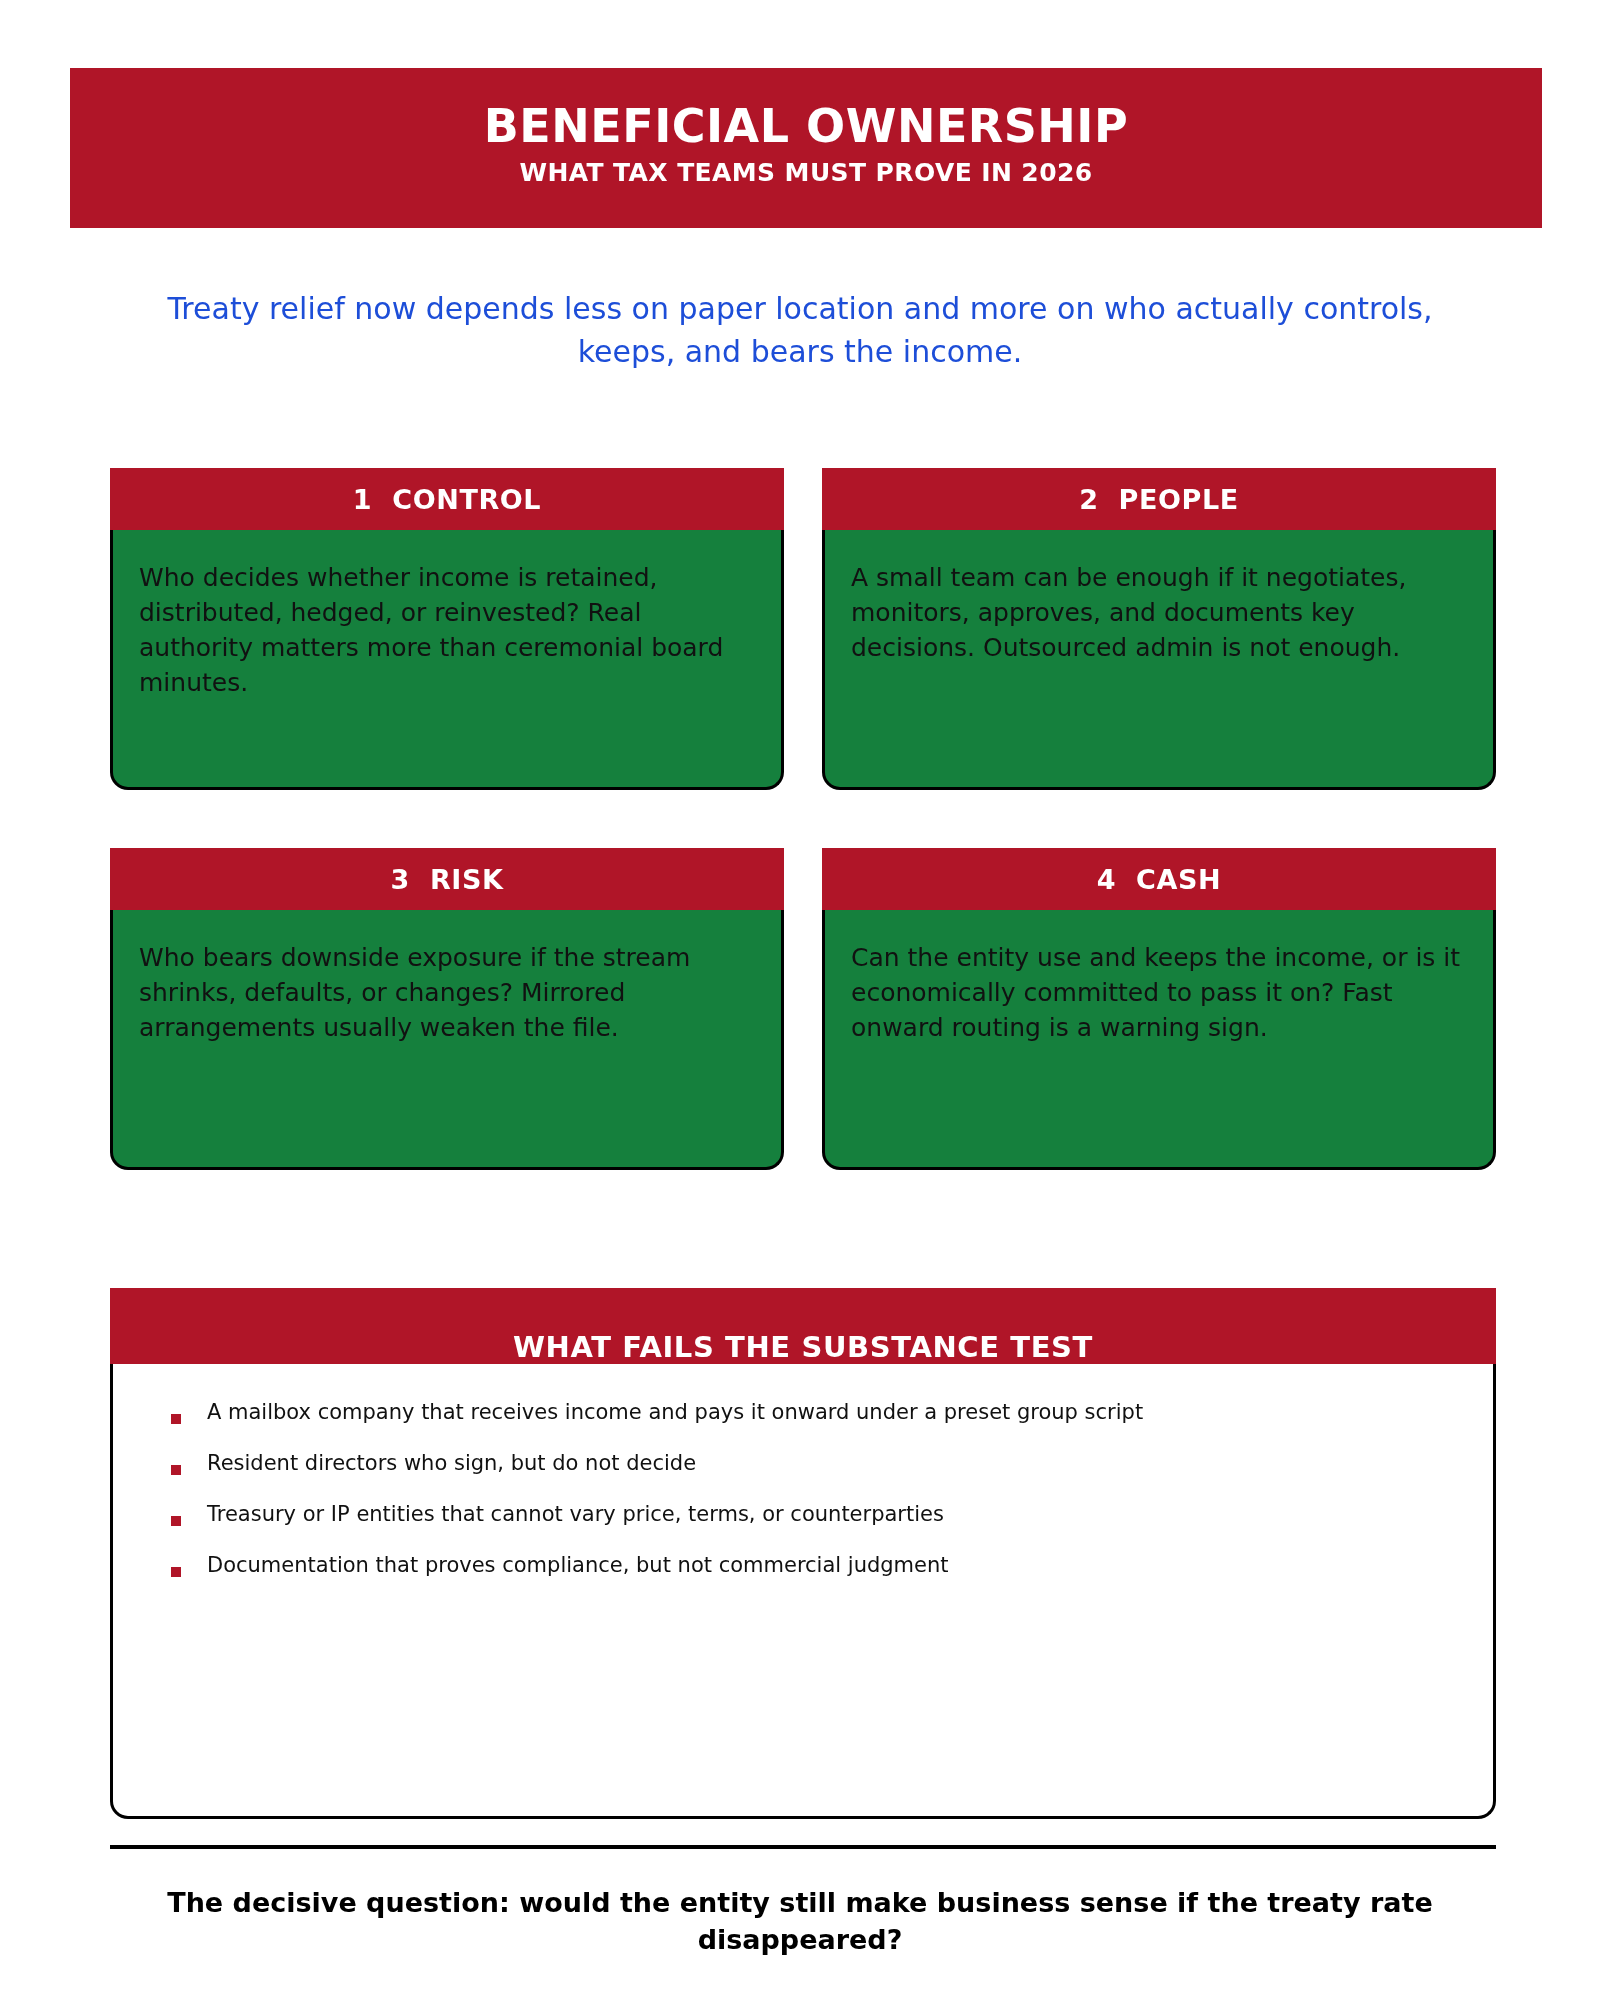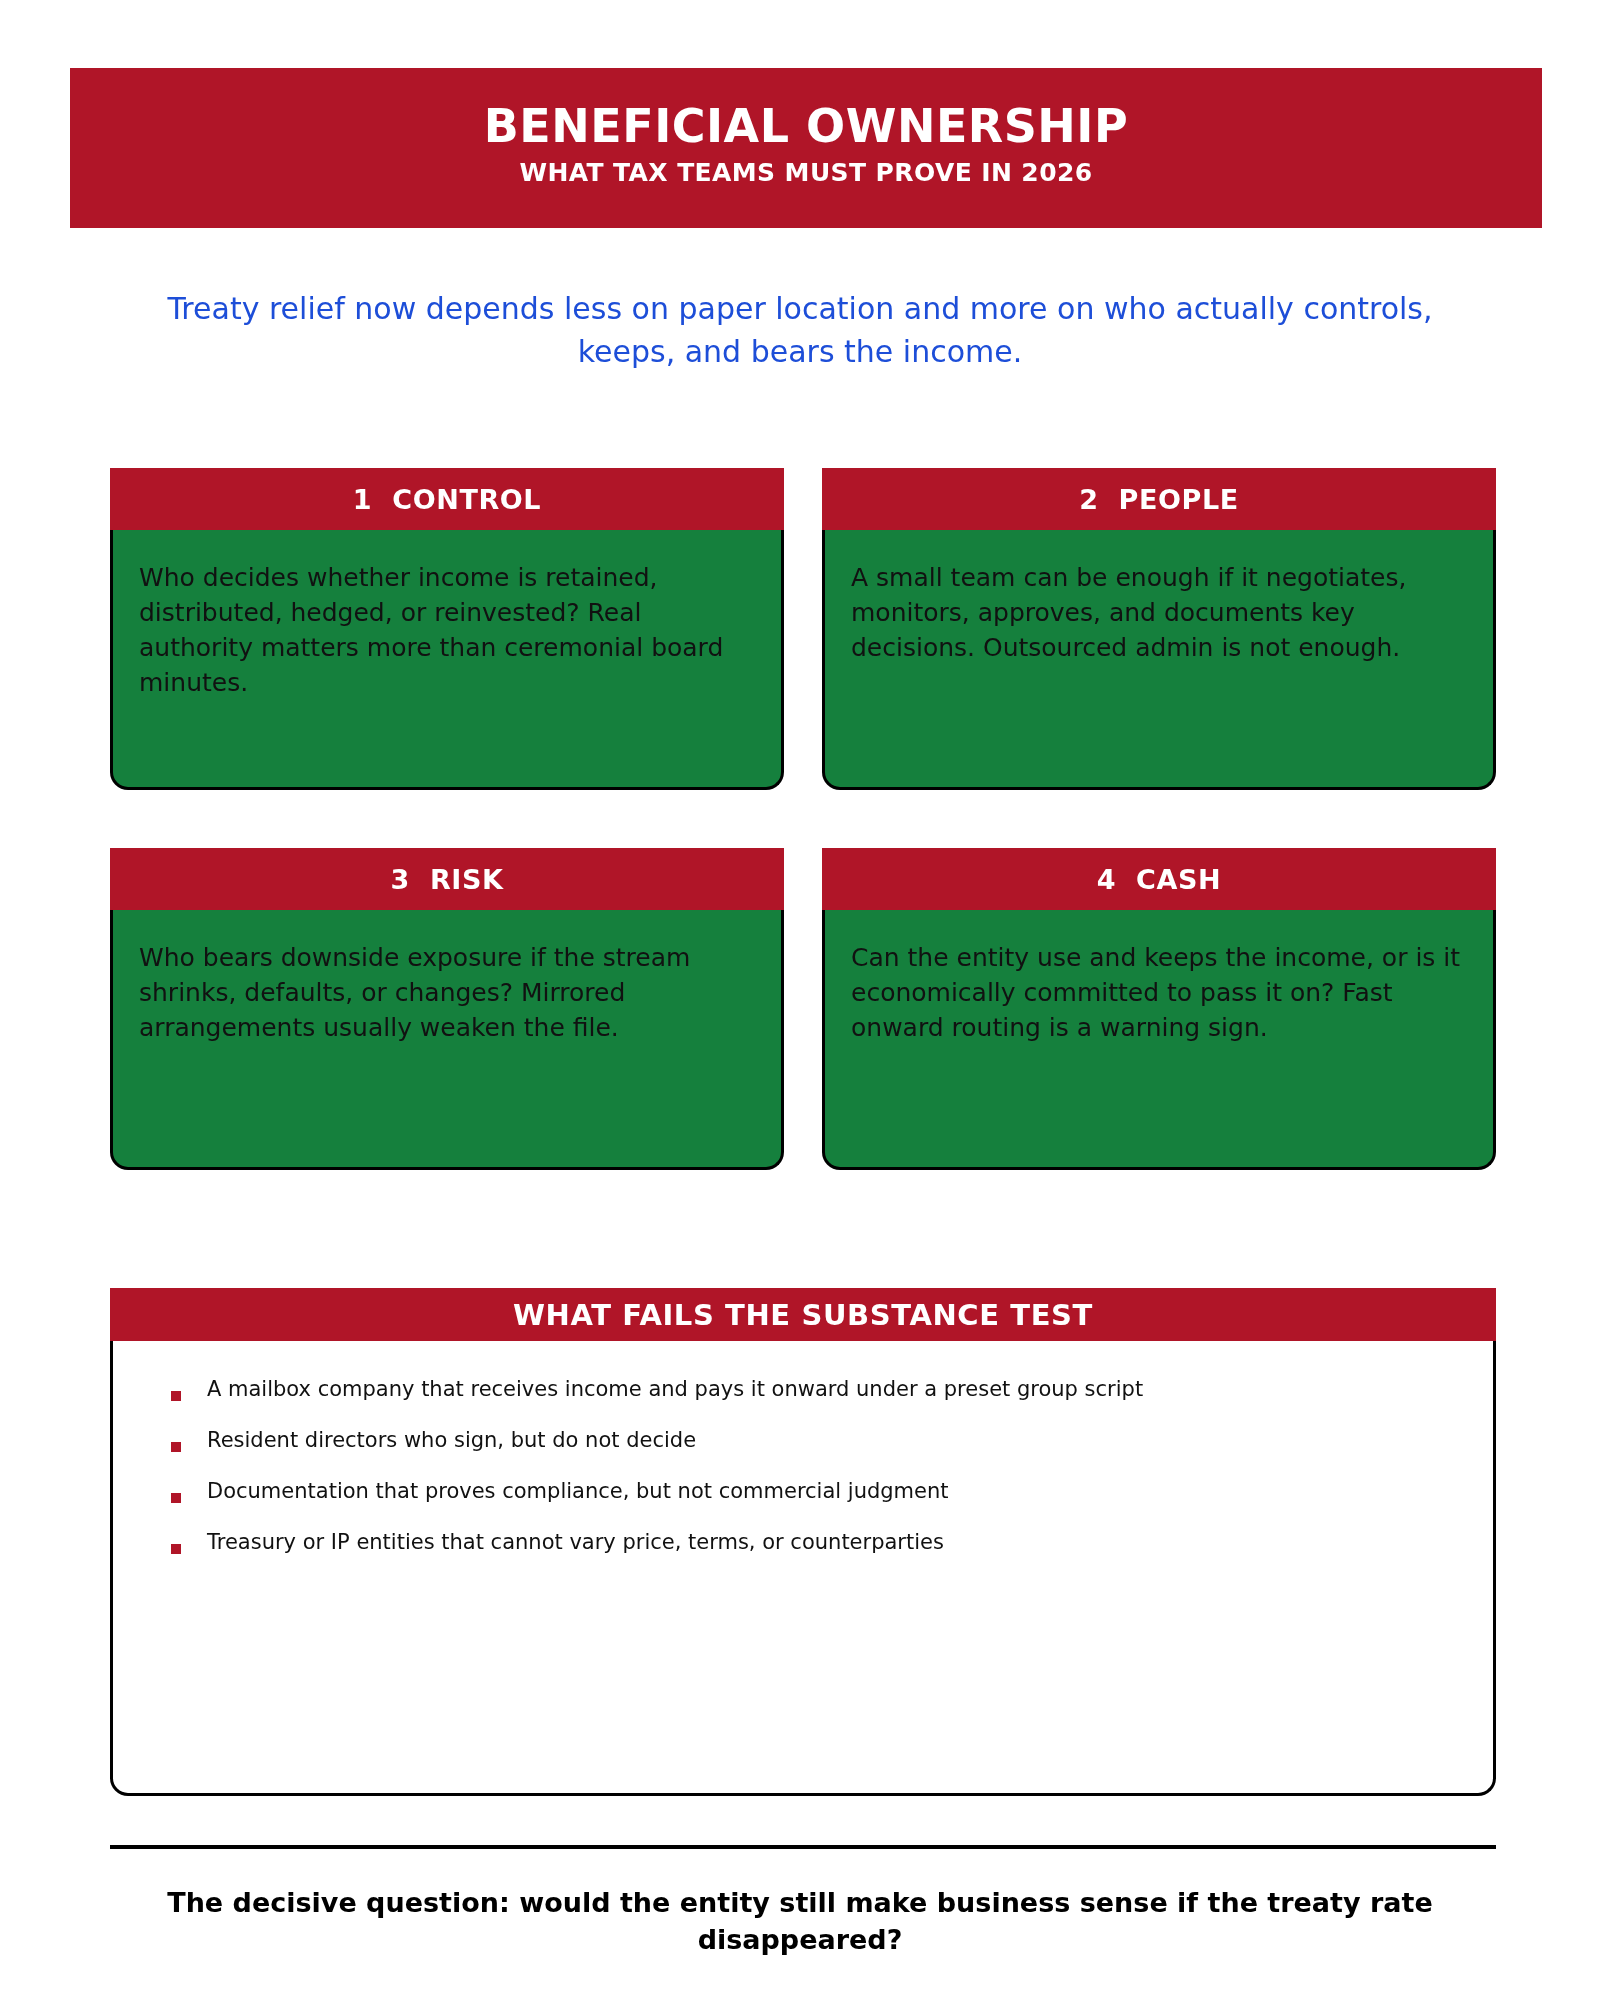--- a/index.html
+++ b/index.html
@@ -102,24 +102,24 @@
   }
 
   
   .panel {
     position: absolute;
     left: 110px;
     top: 1288px;
     width: 1386px;
   }
   .panel-head {
-    height: 53px;
-    background: #B01528;
-    display: flex;
-    align-items: center;
+    height: 76px;
+    background: #B01528;
+    display: flex;
+    align-items: flex-end;
     justify-content: center;
   }
   .panel-head-text {
     color: #ffffff;
     font-size: 29px;
     font-weight: bold;
     letter-spacing: 0.6px;
   }
   .panel-body {
     height: 455px;
@@ -230,26 +230,26 @@
         <span class="bullet-text">A mailbox company that receives income and pays it onward under a preset group script</span>
       </div>
 
       <div class="bullet-row">
         <span class="bullet-mark"></span>
         <span class="bullet-text">Resident directors who sign, but do not decide</span>
       </div>
 
       <div class="bullet-row">
         <span class="bullet-mark"></span>
+        <span class="bullet-text">Treasury or IP entities that cannot vary price, terms, or counterparties</span>
+      </div>
+
+      <div class="bullet-row">
+        <span class="bullet-mark"></span>
         <span class="bullet-text">Documentation that proves compliance, but not commercial judgment</span>
-      </div>
-
-      <div class="bullet-row">
-        <span class="bullet-mark"></span>
-        <span class="bullet-text">Treasury or IP entities that cannot vary price, terms, or counterparties</span>
       </div>
 
     </div>
   </div>
 
   <div class="divider"></div>
   <div class="footer">The decisive question: would the entity still make business sense if the treaty rate disappeared?</div>
 
 </div>
 

